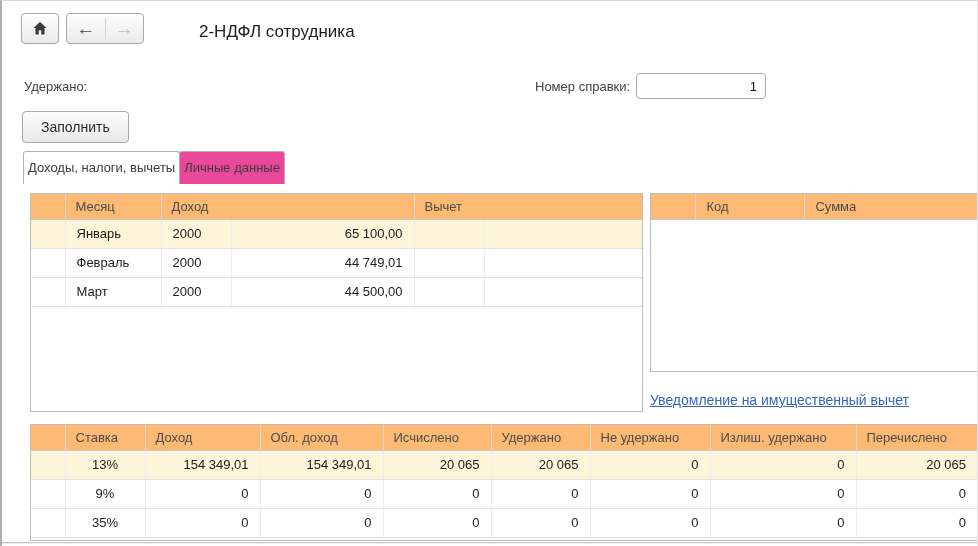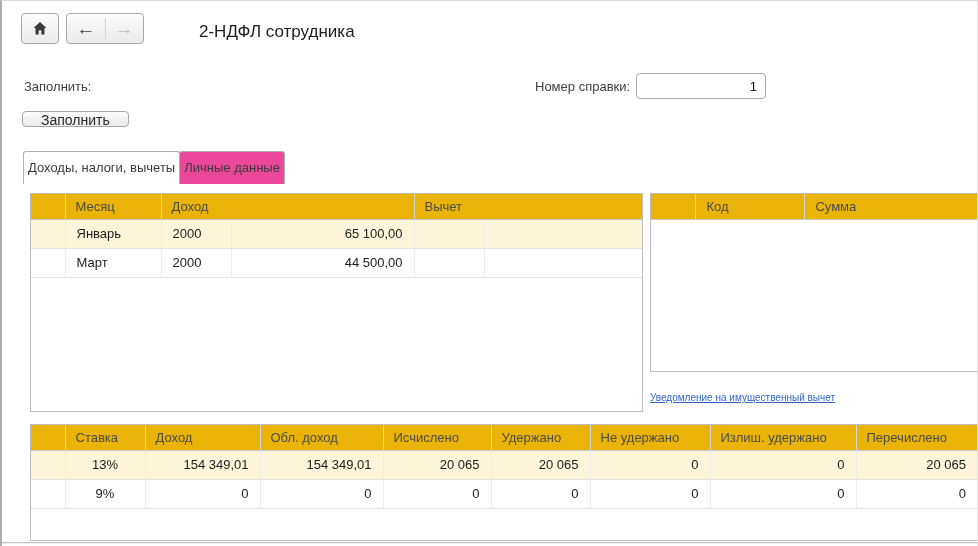--- a/index.html
+++ b/index.html
@@ -51,62 +51,62 @@
   
   #number-label { left: 533px; top: 78px; }
   #number-input {
     position: absolute; left: 634px; top: 72px; width: 130px; height: 26px;
     border: 1px solid #a8a8a8; border-radius: 4px; text-align: right;
     padding-right: 8px; font-size: 13px; color: #111; font-family: inherit; background: #fff;
   }
 
   
   #fill-btn {
-    position: absolute; left: 20px; top: 110px; height: 16px; padding: 0 18px;
+    position: absolute; left: 20px; top: 110px; height: 32px; padding: 0 18px;
     background: linear-gradient(#fdfdfd, #e9e9e9);
     border: 1px solid #a9a9a9; border-radius: 4px;
     font-size: 14px; color: #2a2a2a; font-family: inherit; cursor: pointer;
   }
 
   
   #tabs { position: absolute; left: 21px; top: 150px; height: 33px; display: flex; }
   .tab {
     height: 33px; line-height: 31px; padding: 0 4px; font-size: 13px; color: #3c3c3c;
     border: 1px solid #b0b0b0; border-bottom: none; border-radius: 3px 3px 0 0;
     cursor: pointer; white-space: nowrap;
   }
   .tab.active { background: #fff; z-index: 2; }
   .tab.inactive { background: #ec4899; margin-left: -1px; }
 
   
   .tbl { position: absolute; background: #fff; border: 1px solid #bdbdbd; overflow: hidden; }
   .tbl table { border-collapse: collapse; table-layout: fixed; width: 100%; }
   .tbl th {
-    height: 25px; background: #eab308; font-weight: 400; font-size: 13px; color: #4c4c4c;
+    height: 25px; background: #fdba74; font-weight: 400; font-size: 13px; color: #4c4c4c;
     text-align: left; padding: 0 10px; border-right: 1px solid #d8d8d8; border-bottom: 1px solid #c9c9c9;
     white-space: nowrap; overflow: hidden;
   }
   .tbl td {
     height: 29px; font-size: 13px; color: #1c1c1c; padding: 0 11px;
     border-right: 1px solid #ededed; border-bottom: 1px solid #e2e2e2;
     white-space: nowrap; overflow: hidden;
   }
   .tbl th:last-child, .tbl td:last-child { border-right: none; }
   .amt { text-align: right; }
   .rate { text-align: center; }
   .th-center { text-align: center; margin-left: 43px; }
   tr.selected td { background: #fcf5da; }
   td.cur { background: #f8e8a2; }
 
   #income-table { left: 28px; top: 192px; width: 613px; height: 219px; }
   #deduction-table { left: 648px; top: 192px; width: 388px; height: 179px; }
   #tax-table { left: 28px; top: 423px; width: 948px; height: 117px; }
 
   #notice-link {
-    position: absolute; left: 648px; top: 391px; font-size: 10px;
+    position: absolute; left: 648px; top: 391px; font-size: 14px;
     color: #3566c4; text-decoration: underline; cursor: pointer; white-space: nowrap;
   }
 
   .bottom-line1 { position: absolute; left: 0; top: 541px; width: 978px; height: 1px; background: #c6c6c6; }
   .bottom-line2 { position: absolute; left: 0; top: 542px; width: 978px; height: 1px; background: #eeeeee; }
 
   svg { display: block; }
 </style>
 </head>
 <body>
@@ -124,21 +124,21 @@
     <div class="nav-half">
       <span id="back-arrow">←</span>
     </div>
     <div class="nav-sep"></div>
     <div class="nav-half">
       <span id="fwd-arrow">→</span>
     </div>
   </div>
   <div id="page-title">2-НДФЛ сотрудника</div>
 
-  <div class="lbl" id="employee-label">Заполнить:</div>
+  <div class="lbl" id="employee-label">Удержано:</div>
 
   <div class="lbl" id="number-label">Номер справки:</div>
   <input id="number-input" value="1" style="">
 
   <button id="fill-btn">Заполнить</button>
 
   <div id="tabs">
     <div class="tab active">Доходы, налоги, вычеты</div>
     <div class="tab inactive">Личные данные</div>
   </div>
@@ -160,20 +160,28 @@
           <th colspan="2">Доход</th>
           <th colspan="2">Вычет</th>
         </tr>
       </thead>
       <tbody>
         <tr class="selected">
           <td></td>
           <td class="cur">Январь</td>
           <td>2000</td>
           <td class="amt">65 100,00</td>
+          <td></td>
+          <td class="amt"></td>
+        </tr>
+        <tr>
+          <td></td>
+          <td>Февраль</td>
+          <td>2000</td>
+          <td class="amt">44 749,01</td>
           <td></td>
           <td class="amt"></td>
         </tr>
         <tr>
           <td></td>
           <td>Март</td>
           <td>2000</td>
           <td class="amt">44 500,00</td>
           <td></td>
           <td class="amt"></td>
@@ -244,19 +252,30 @@
           <td></td>
           <td class="rate">9%</td>
           <td class="amt">0</td>
           <td class="amt">0</td>
           <td class="amt">0</td>
           <td class="amt">0</td>
           <td class="amt">0</td>
           <td class="amt">0</td>
           <td class="amt">0</td>
         </tr>
+        <tr>
+          <td></td>
+          <td class="rate">35%</td>
+          <td class="amt">0</td>
+          <td class="amt">0</td>
+          <td class="amt">0</td>
+          <td class="amt">0</td>
+          <td class="amt">0</td>
+          <td class="amt">0</td>
+          <td class="amt">0</td>
+        </tr>
       </tbody>
     </table>
   </div>
 
   <div class="bottom-line1"></div>
   <div class="bottom-line2"></div>
 </div>
 
 </body></html>

